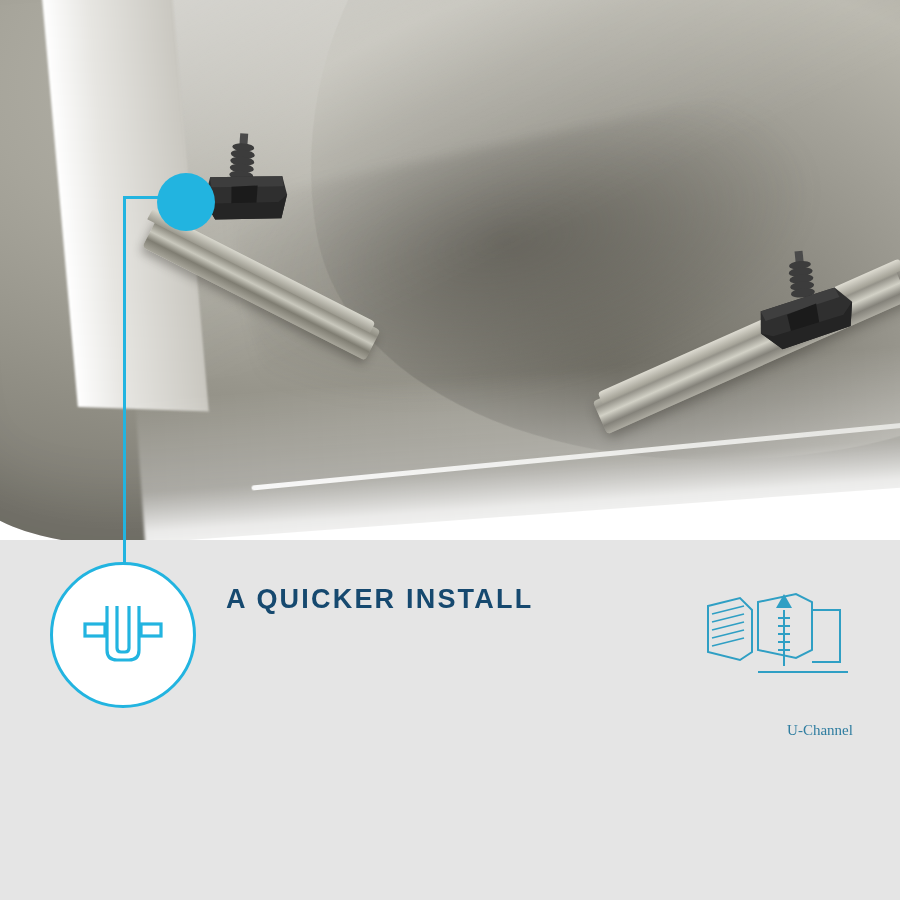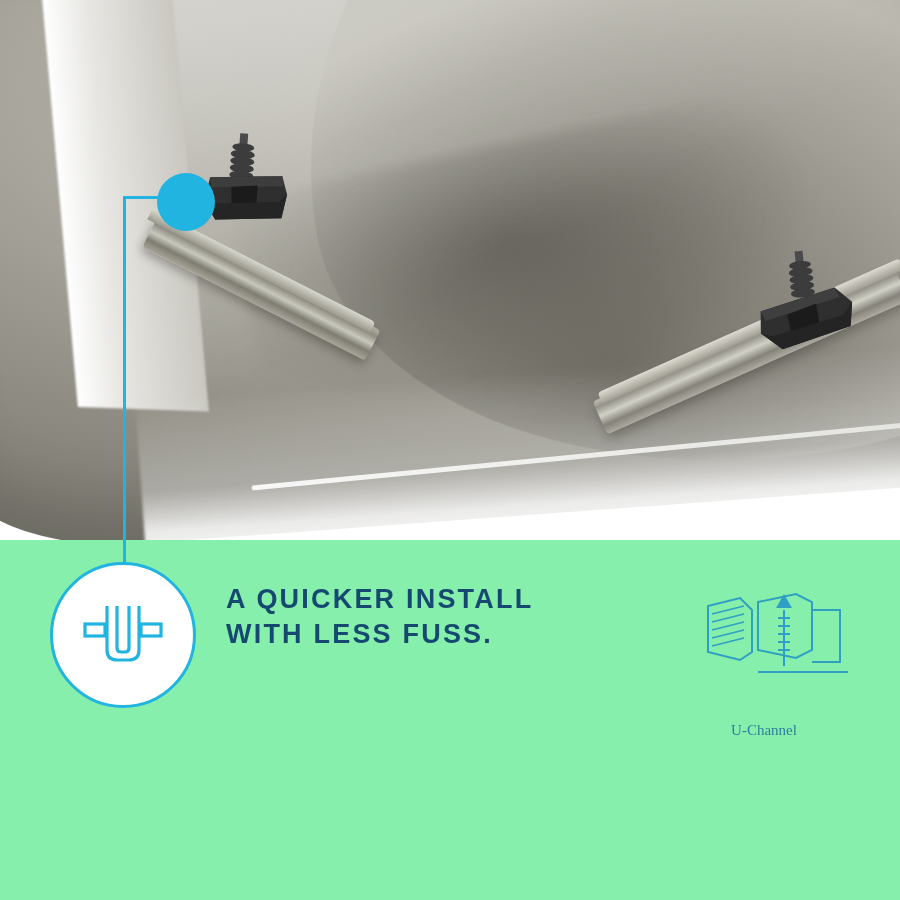--- a/index.html
+++ b/index.html
@@ -5,21 +5,21 @@
   * { box-sizing: border-box; margin: 0; padding: 0; }
   html, body {
     width: 900px; height: 900px;
     background: #ffffff;
     font-family: "Liberation Sans", sans-serif;
     overflow: hidden;
   }
   #page {
     position: relative;
     width: 900px; height: 900px;
-    background: #86efac;
+    background: #e5e5e5;
     overflow: hidden;
   }
 
   
   .photo {
     position: absolute;
     left: 0; top: 0;
     width: 900px; height: 540px;
     overflow: hidden;
     background: #ffffff;
@@ -189,21 +189,21 @@
   }
 
   
   .diagram {
     position: absolute;
     left: 700px; top: 580px;
     width: 160px; height: 120px;
   }
   .diagram-caption {
     position: absolute;
-    left: 684px; top: 722px;
+    left: 740px; top: 722px;
     width: 160px;
     text-align: center;
     color: #2f7da0;
     font-size: 15px;
     font-family: "Liberation Serif", serif;
   }
 
   
   .logo {
     position: absolute;
@@ -285,21 +285,20 @@
           <path d="M42 8 L42 50 Q42 54 46 54 L50 54 Q54 54 54 50 L54 8"></path>
           <rect x="10" y="26" width="20" height="12"></rect>
           <rect x="66" y="26" width="20" height="12"></rect>
         </g>
       </svg>
     </span>
   </div>
 
   <div class="headline">
     <div>A QUICKER INSTALL</div>
-    <div>WITH LESS FUSS.</div>
   </div>
 
 
   <div class="diagram">
     <svg width="160" height="120" viewBox="0 0 160 120">
       <g fill="none" stroke="#2f9fc4" stroke-width="2">
 
         <path d="M8 26 L40 18 L52 30 L52 72 L40 80 L8 72 Z"></path>
         <g stroke-width="1.6">
           <line x1="12" y1="34" x2="44" y2="26"></line>

